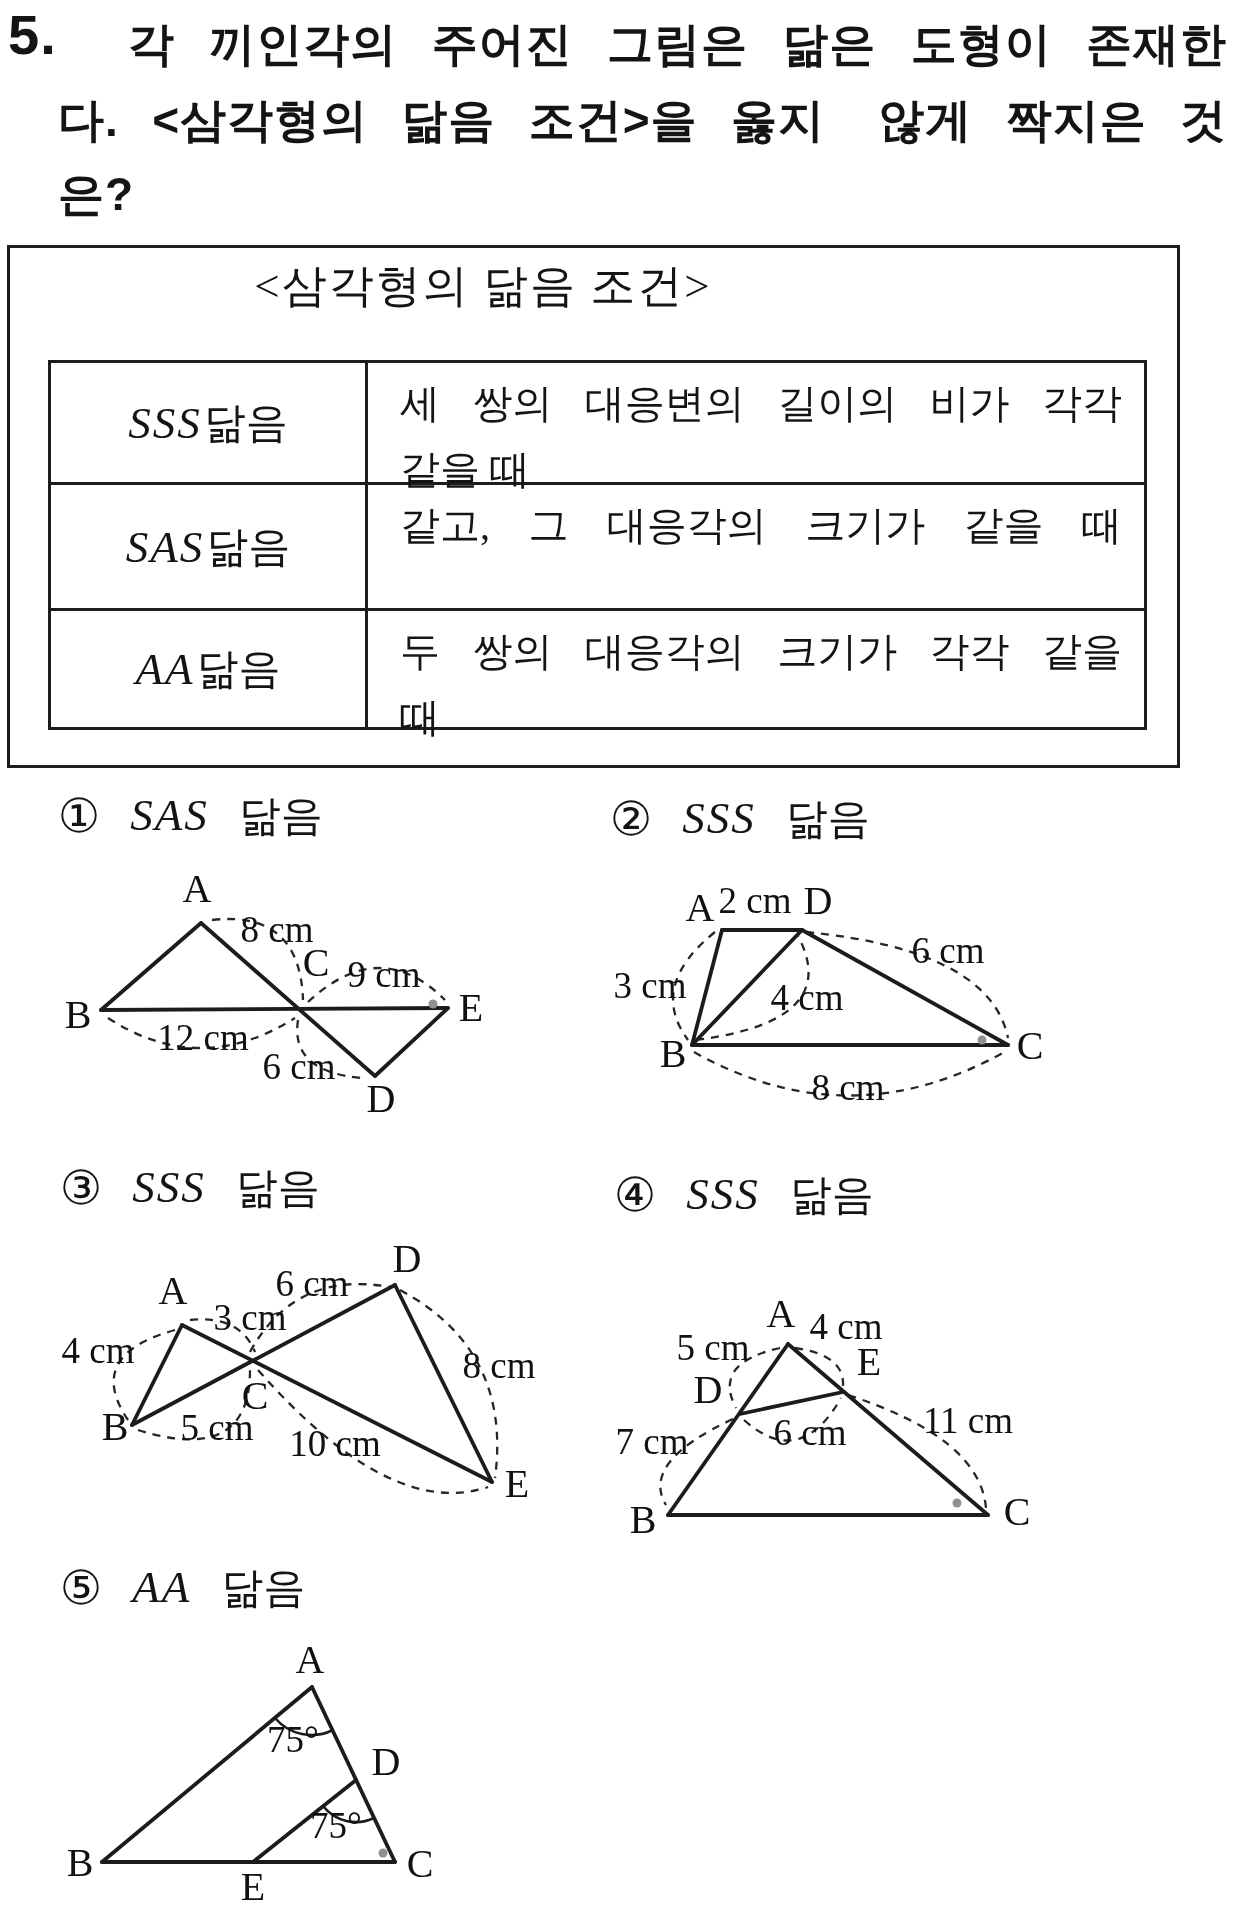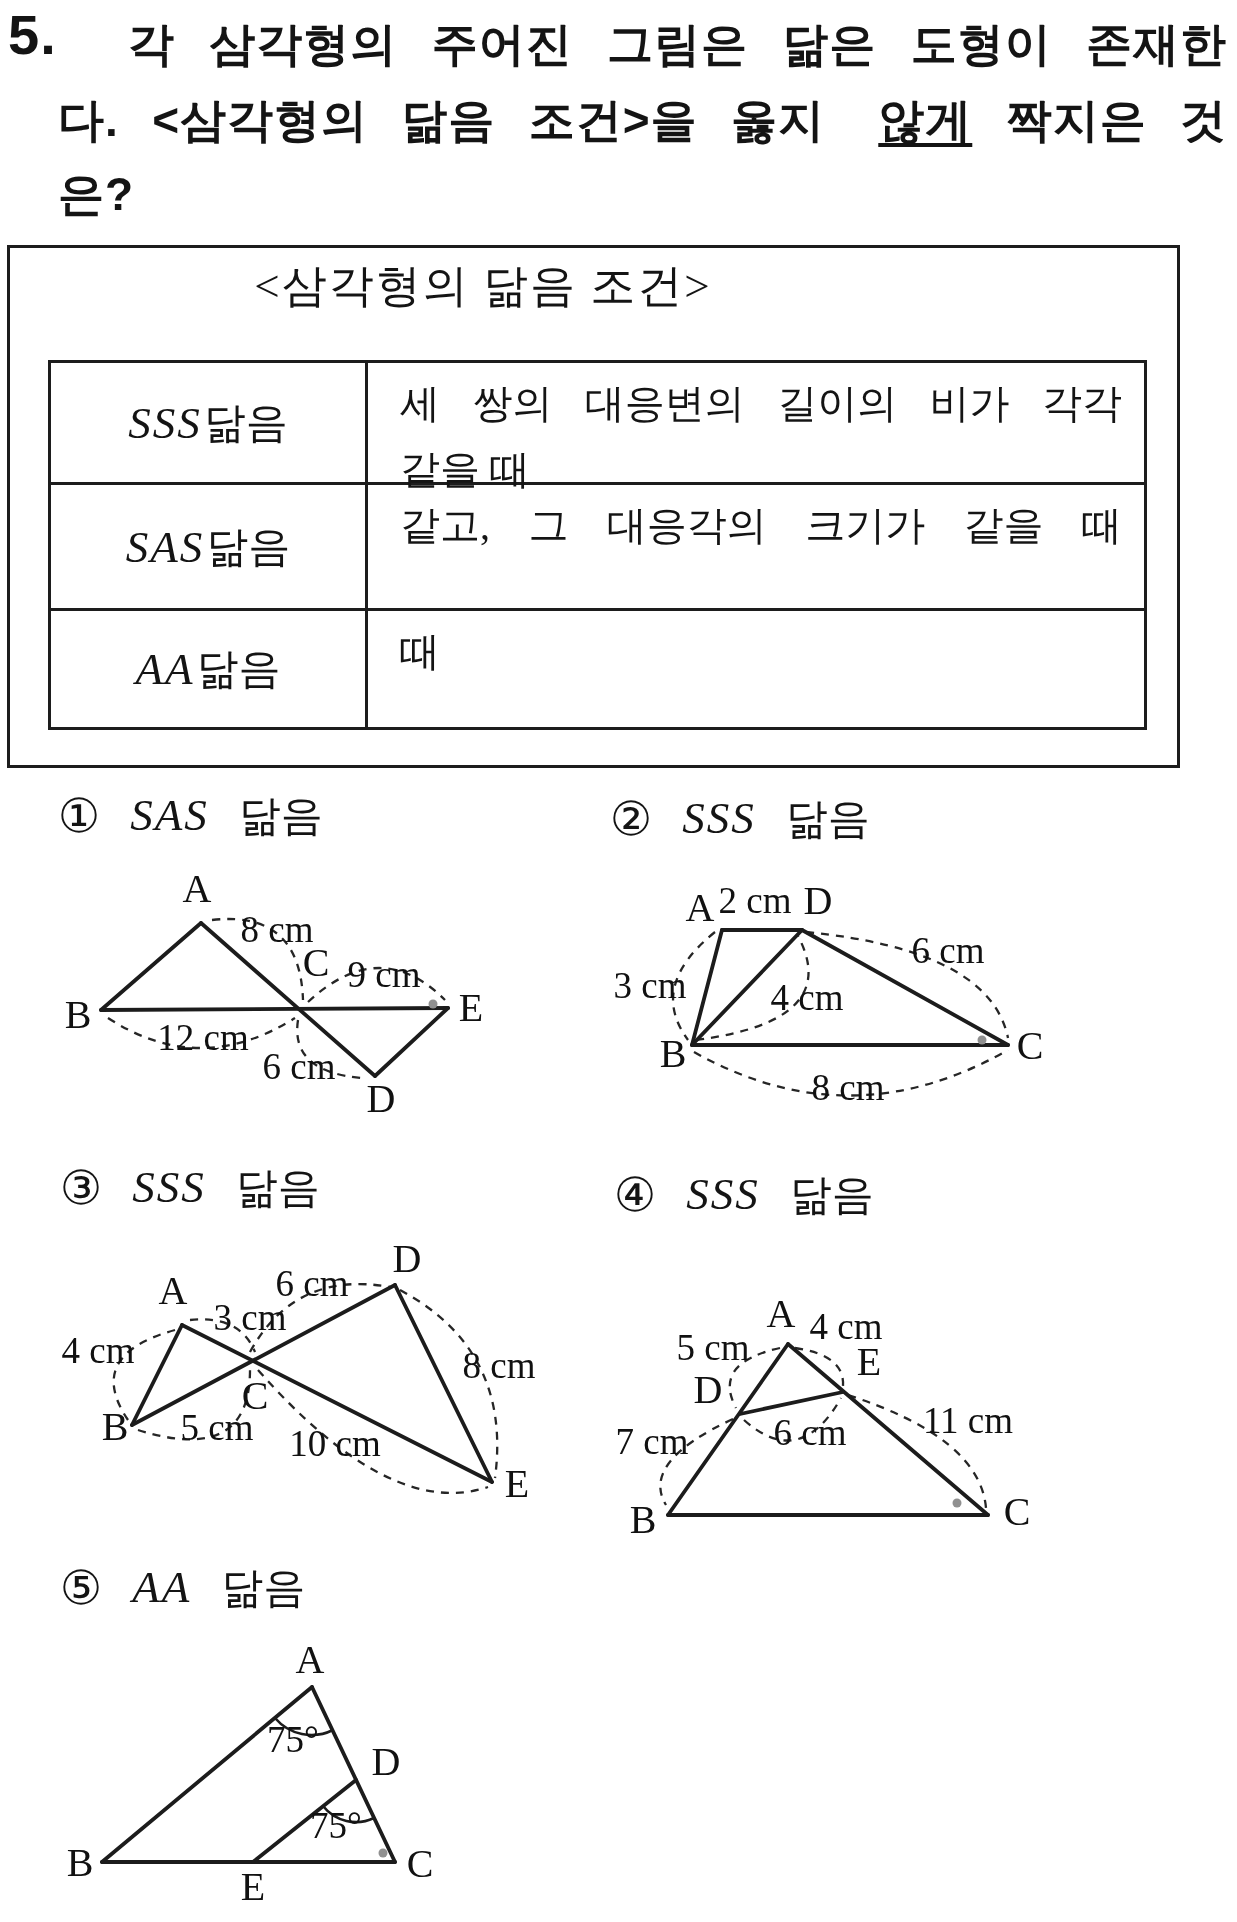--- a/index.html
+++ b/index.html
@@ -8,21 +8,21 @@
   .abs{position:absolute;}
   
   .qnum{left:8px;top:2px;font-family:"Liberation Sans","DejaVu Sans",sans-serif;
         font-weight:bold;font-size:56px;letter-spacing:1px;}
   .qline{font-family:"Liberation Sans","DejaVu Sans",sans-serif;font-weight:bold;
          font-size:46px;letter-spacing:1px;white-space:nowrap;}
   .stretchline{text-align:justify;text-align-last:justify;white-space:normal;}
   .q1{left:128px;top:14px;right:10px;}
   .q2{left:58px;top:90px;right:10px;}
   .q3{left:58px;top:164px;}
-  .ul-em{text-decoration:underline;text-decoration-thickness:4px;text-underline-offset:7px;margin-left:20px;}
+  .ul-em{text-decoration-thickness:4px;text-underline-offset:7px;margin-left:20px;}
   
   .cond-box{left:7px;top:245px;width:1173px;height:523px;border:3px solid #1d1d1d;box-sizing:border-box;}
   .cond-title{left:7px;top:256px;width:952px;text-align:center;font-size:45px;letter-spacing:2px;}
   .cond-table{left:48px;top:360px;width:1099px;height:370px;border:3px solid #1d1d1d;
               box-sizing:border-box;display:flex;flex-direction:column;}
   .crow{display:flex;box-sizing:border-box;border-bottom:3px solid #1d1d1d;}
   .crow:last-child{border-bottom:none;}
   .r1{height:122px;} .r2{height:126px;} .r3{height:116px;flex:1;}
   .cell{box-sizing:border-box;}
   .term{width:317px;border-right:3px solid #1d1d1d;display:flex;align-items:center;
@@ -48,21 +48,21 @@
   svg.diagram circle.dot{fill:#909090;}
   svg.diagram text{font-family:"Liberation Serif","DejaVu Serif",serif;fill:#111;
                    text-anchor:middle;dominant-baseline:middle;}
 </style>
 </head>
 <body>
 
 <div class="page">
 
   <div class="abs qnum">5.</div>
-  <div class="abs qline q1 stretchline">각 삼각형의 주어진 그림은 닮은 도형이 존재한</div>
+  <div class="abs qline q1 stretchline">각 끼인각의 주어진 그림은 닮은 도형이 존재한</div>
   <div class="abs qline q2 stretchline"><span>다. &lt;삼각형의 닮음 조건&gt;을 옳지 </span><span class="ul-em">않게</span><span> 짝지은 것</span></div>
   <div class="abs qline q3">은?</div>
 
   <div class="abs cond-box"></div>
   <div class="abs cond-title">&lt;삼각형의 닮음 조건&gt;</div>
   <div class="abs cond-table">
     <div class="crow r1">
       <div class="cell term">
         <span class="tlatin">SSS</span>
           <span class="tkor">닮음</span>
@@ -80,20 +80,21 @@
       <div class="cell desc">
         <div class="dline stretch">같고, 그 대응각의 크기가 같을 때</div>
       </div>
     </div>
     <div class="crow r3">
       <div class="cell term">
         <span class="tlatin">AA</span>
           <span class="tkor">닮음</span>
       </div>
       <div class="cell desc">
+        <div class="dline stretch">두 쌍의 대응각의 크기가 각각 같을</div>
         <div class="dline">때</div>
       </div>
     </div>
   </div>
 
   <div class="abs choice c1">
     <span class="choice-num">①</span>
       <span class="choice-latin">SAS</span>
       <span class="choice-kor">닮음</span>
   </div>

